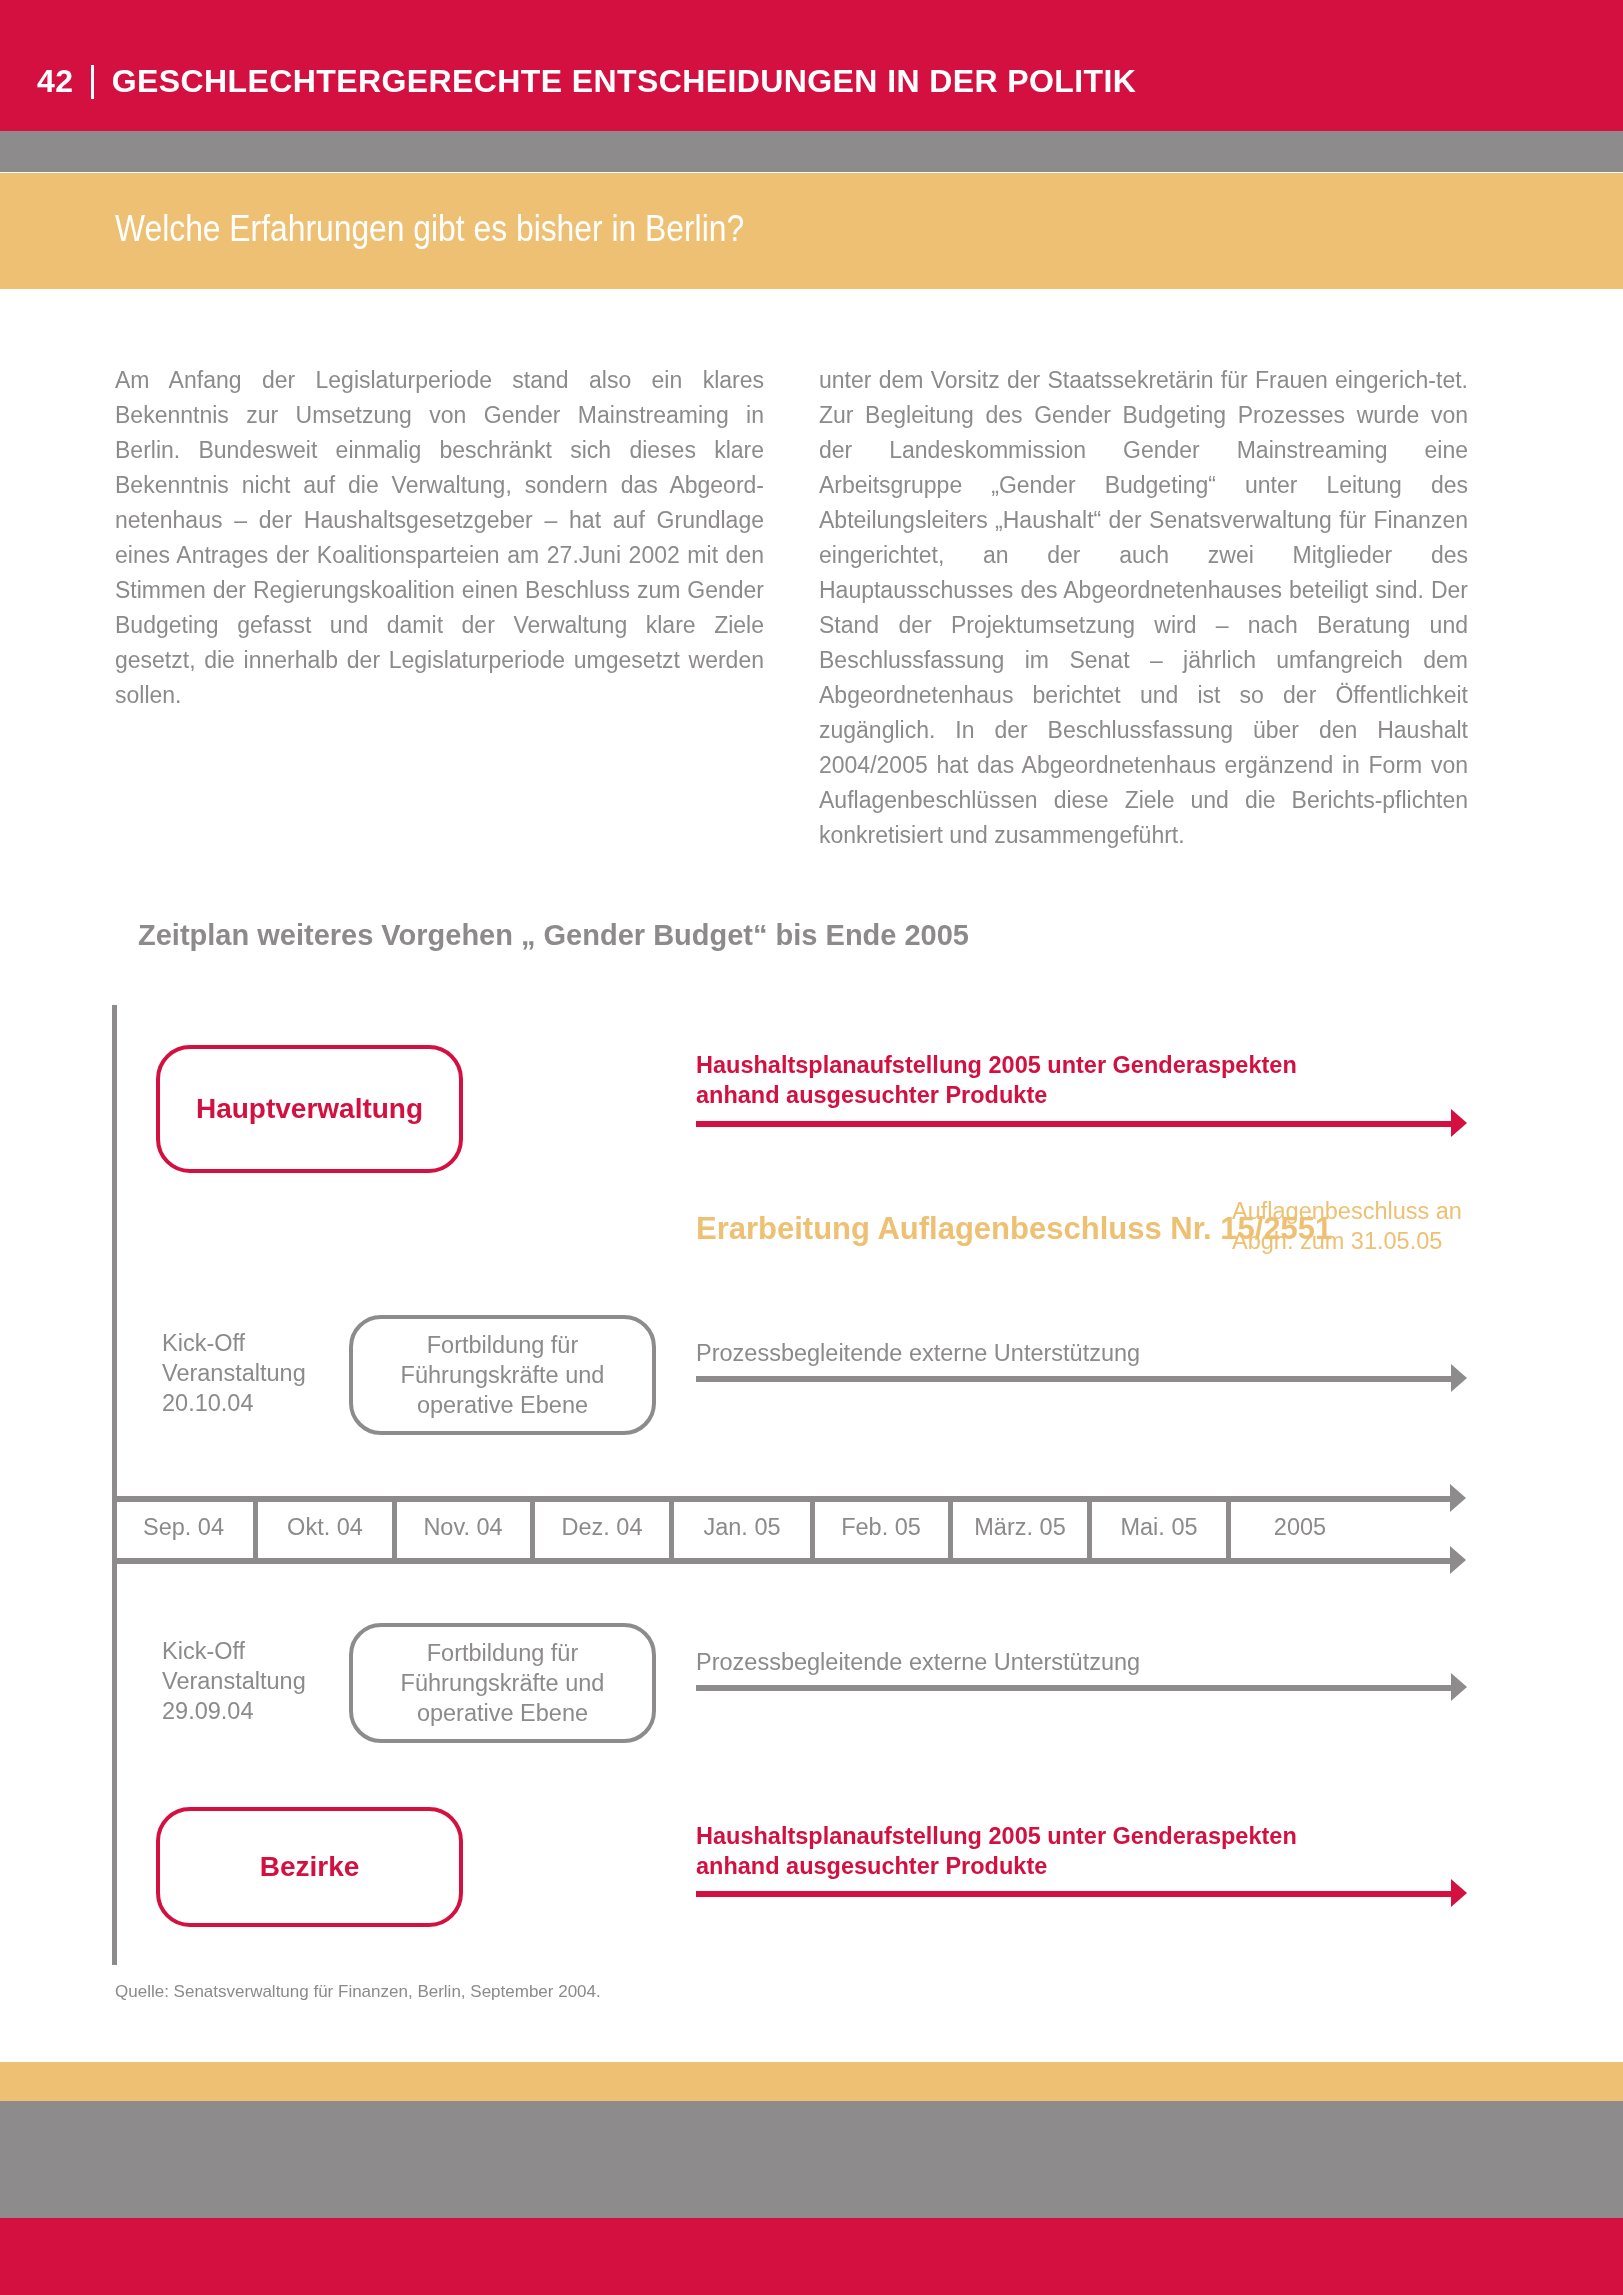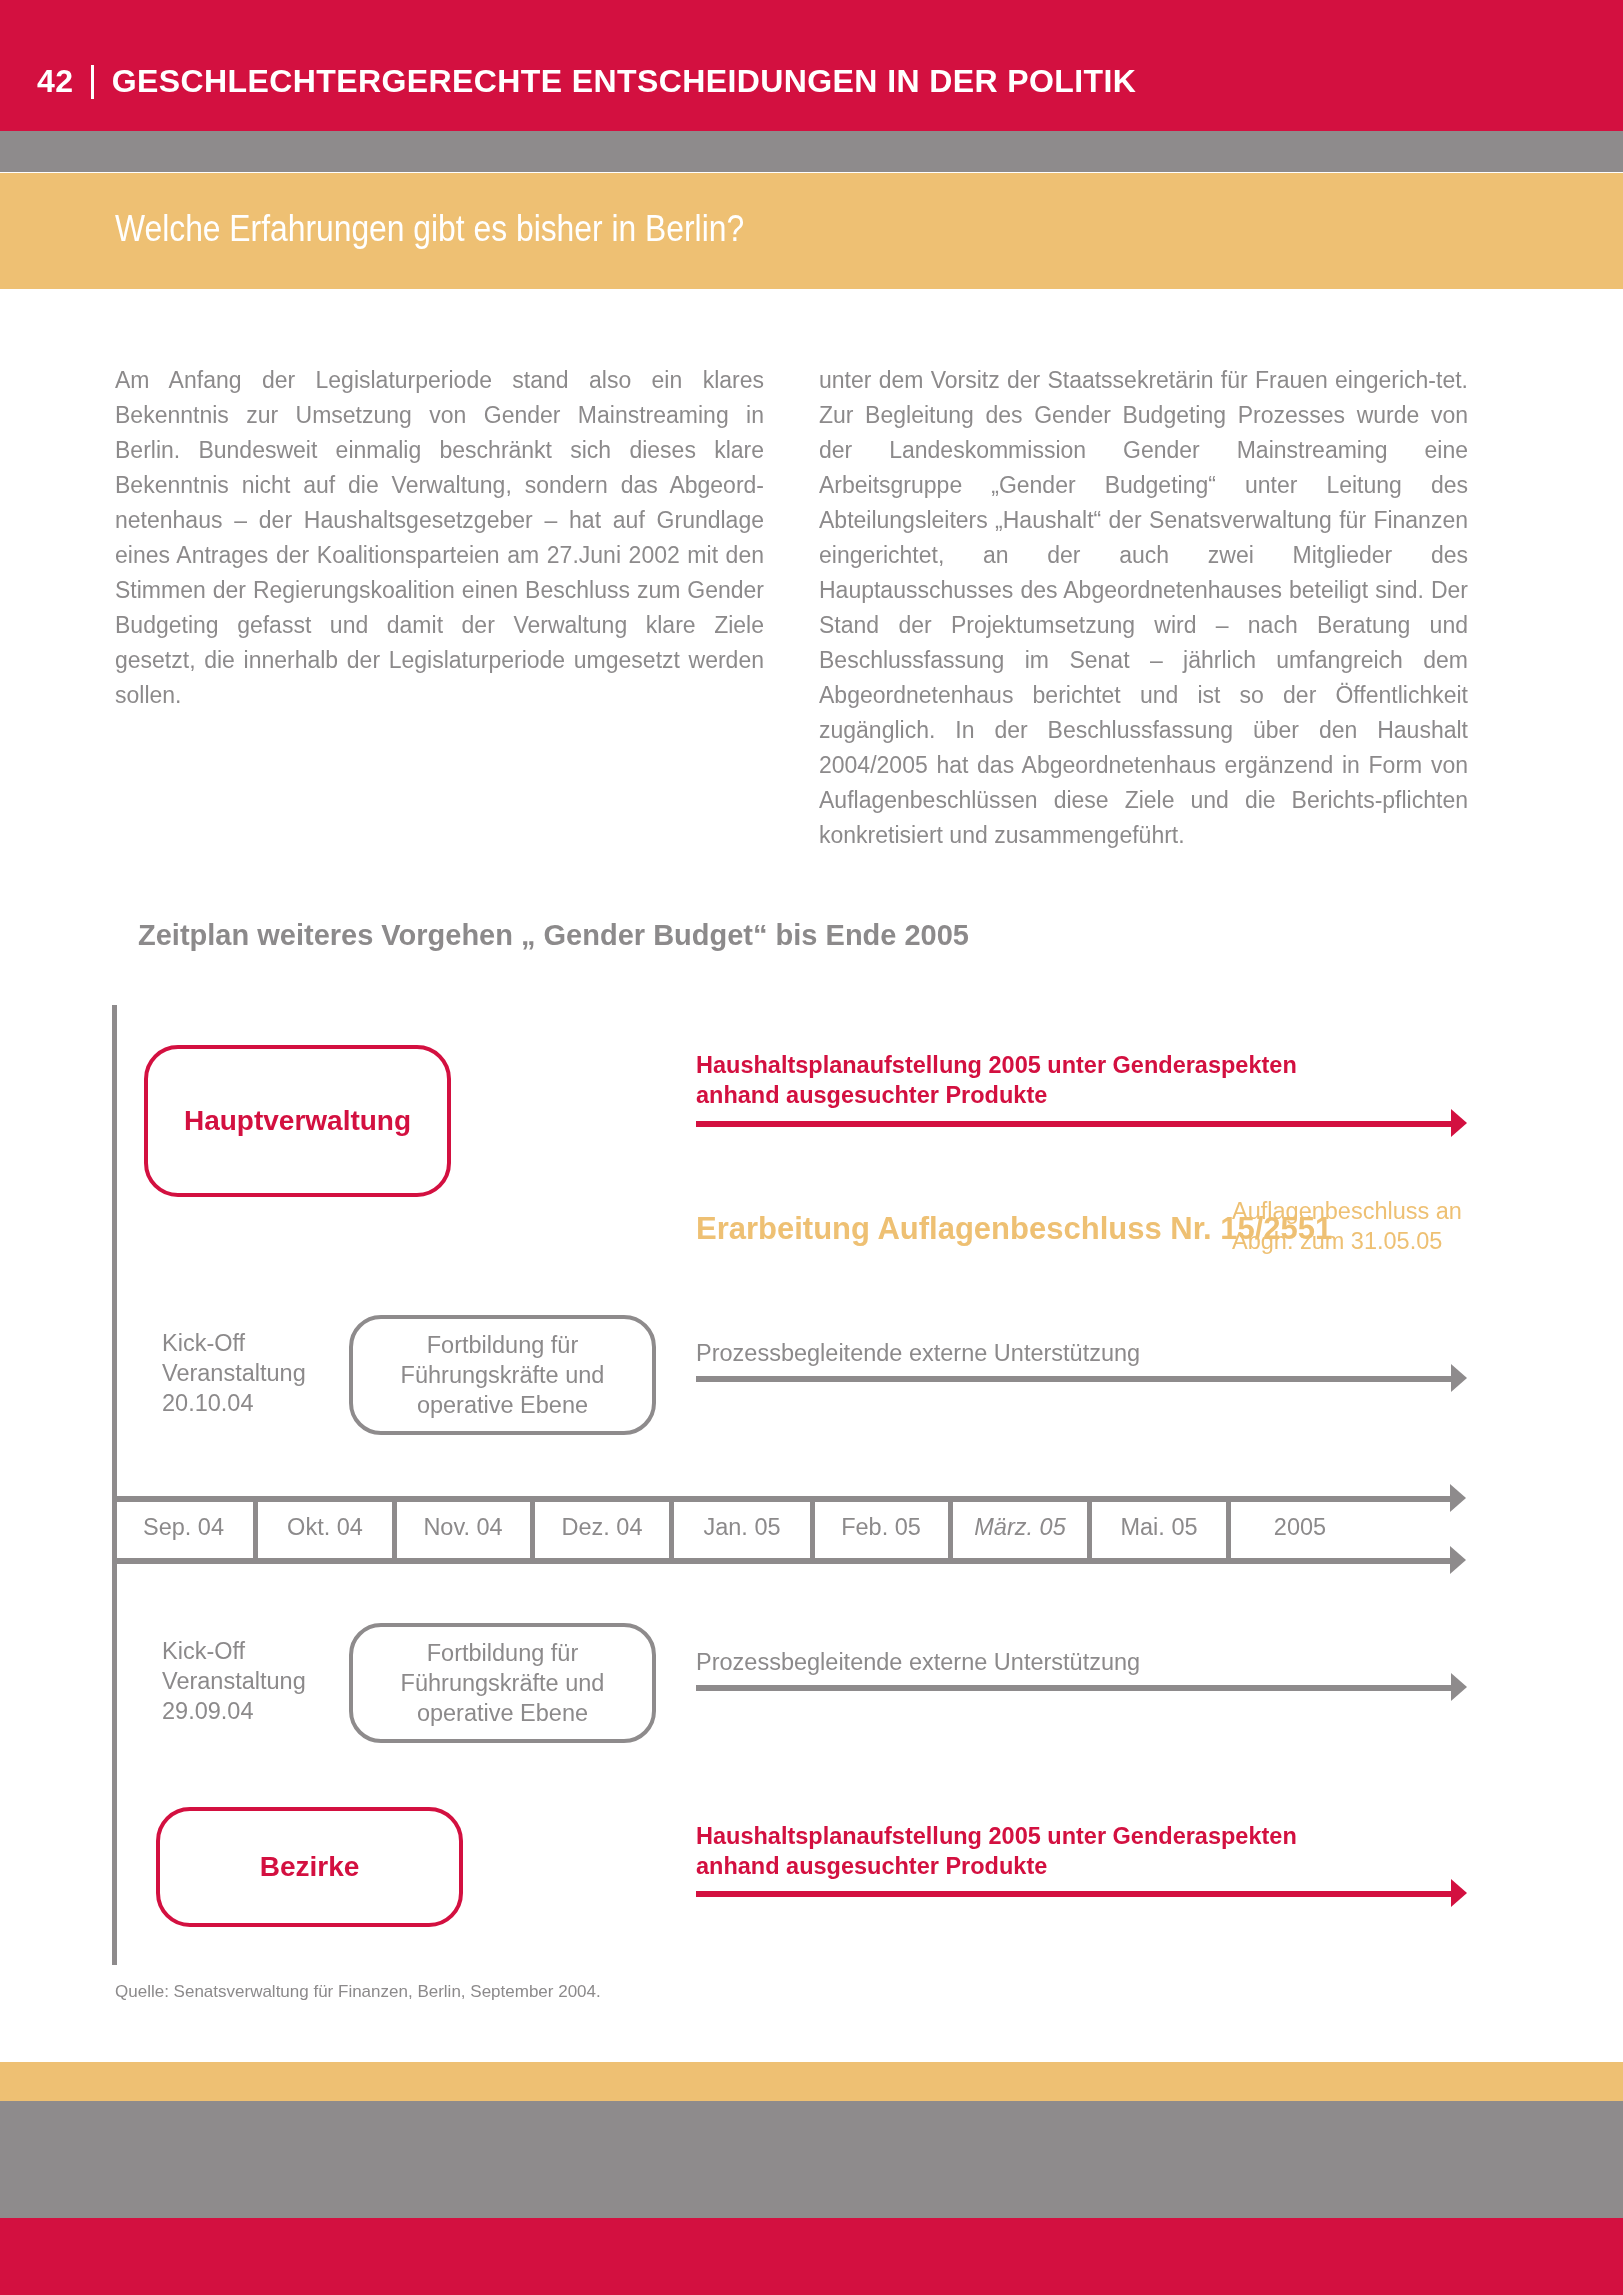--- a/index.html
+++ b/index.html
@@ -68,21 +68,21 @@
   <p>Am Anfang der Legislaturperiode stand also ein klares Bekenntnis zur Umsetzung von Gender Mainstreaming in Berlin. Bundesweit einmalig beschränkt sich dieses klare Bekenntnis nicht auf die Verwaltung, sondern das Abgeord-netenhaus – der Haushaltsgesetzgeber – hat auf Grundlage eines Antrages der Koalitionsparteien am 27.Juni 2002 mit den Stimmen der Regierungskoalition einen Beschluss zum Gender Budgeting gefasst und damit der Verwaltung klare Ziele gesetzt, die innerhalb der Legislaturperiode umgesetzt werden sollen.</p>
 </div>
 <div class="abs col col2">
   <p>unter dem Vorsitz der Staatssekretärin für Frauen eingerich-tet. Zur Begleitung des Gender Budgeting Prozesses wurde von der Landeskommission Gender Mainstreaming eine Arbeitsgruppe „Gender Budgeting“ unter Leitung des Abteilungsleiters „Haushalt“ der Senatsverwaltung für Finanzen eingerichtet, an der auch zwei Mitglieder des Hauptausschusses des Abgeordnetenhauses beteiligt sind. Der Stand der Projektumsetzung wird – nach Beratung und Beschlussfassung im Senat – jährlich umfangreich dem Abgeordnetenhaus berichtet und ist so der Öffentlichkeit zugänglich. In der Beschlussfassung über den Haushalt 2004/2005 hat das Abgeordnetenhaus ergänzend in Form von Auflagenbeschlüssen diese Ziele und die Berichts-pflichten konkretisiert und zusammengeführt.</p>
 </div>
 
 <div class="abs zeitplan-title">Zeitplan weiteres Vorgehen „ Gender Budget“ bis Ende 2005</div>
 
 <div class="abs vbar"></div>
 
-<div class="box box-red" style="left:144px; top:1045px; width:307px; height:152px;">
+<div class="box box-red" style="left:156px; top:1045px; width:307px; height:128px;">
   <span>Hauptverwaltung</span>
 </div>
 <div class="abs label-red" style="left:696px; top:1050px;">
   <div>Haushaltsplanaufstellung 2005 unter Genderaspekten</div>
   <div>anhand ausgesuchter Produkte</div>
 </div>
 <div class="arrow-line arrow-red" style="left:696px; top:1121px; width:755px;">
   <span class="head"></span>
 </div>
 
@@ -121,21 +121,21 @@
   <div class="tl-cell" style="left:144px; width:134px;">Okt. 04</div>
   <div class="tl-div" style="left:278px;"></div>
   <div class="tl-cell" style="left:282px; width:134px;">Nov. 04</div>
   <div class="tl-div" style="left:416px;"></div>
   <div class="tl-cell" style="left:421px; width:134px;">Dez. 04</div>
   <div class="tl-div" style="left:555px;"></div>
   <div class="tl-cell" style="left:560px; width:136px;">Jan. 05</div>
   <div class="tl-div" style="left:696px;"></div>
   <div class="tl-cell" style="left:700px; width:134px;">Feb. 05</div>
   <div class="tl-div" style="left:834px;"></div>
-  <div class="tl-cell" style="left:839px; width:134px;font-style:italic;">März. 05</div>
+  <div class="tl-cell" style="left:839px; width:134px;">März. 05</div>
   <div class="tl-div" style="left:973px;"></div>
   <div class="tl-cell" style="left:978px; width:134px;">Mai. 05</div>
   <div class="tl-div" style="left:1112px;"></div>
   <div class="tl-cell" style="left:1117px; width:138px;">2005</div>
 </div>
 
 <div class="abs label-gray" style="left:162px; top:1636px;">
   <div>Kick-Off</div>
   <div>Veranstaltung</div>
   <div>29.09.04</div>

